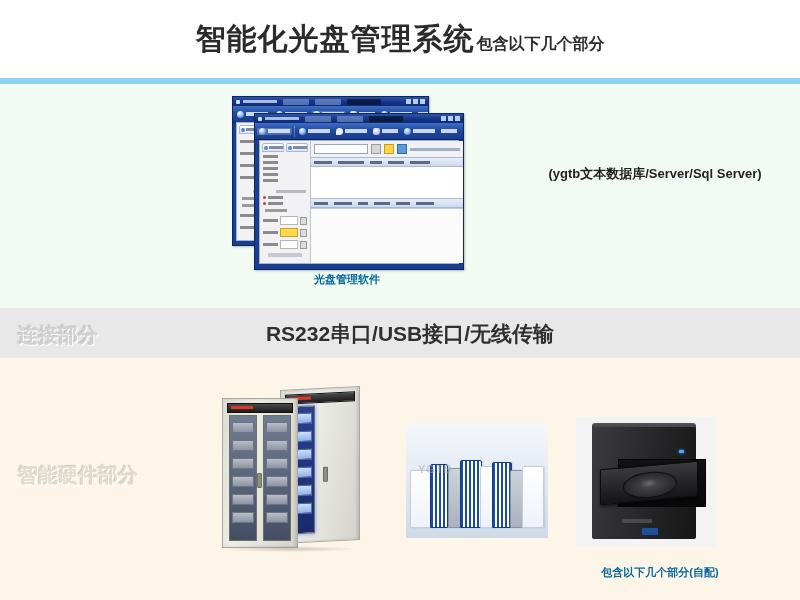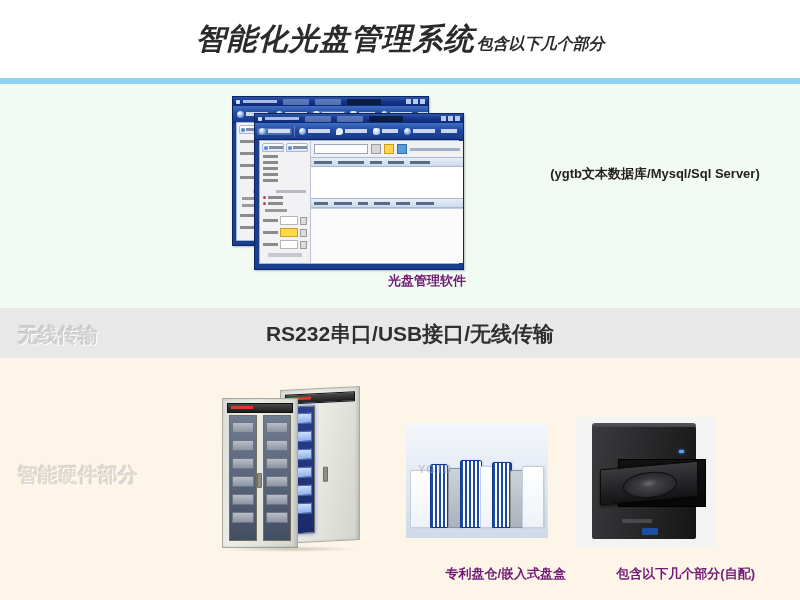--- a/index.html
+++ b/index.html
@@ -21,21 +21,20 @@
 
   
   .header {
     position: absolute;
     left: 0; top: 0;
     width: 800px; height: 78px;
     background: #ffffff;
     display: flex;
     align-items: center;
     justify-content: center;
-    font-style: italic;
   }
   .title-wrap {
     display: flex;
     align-items: baseline;
     white-space: nowrap;
   }
   .title-main {
     font-size: 30px;
     font-weight: bold;
     color: #2b2b2b;
@@ -272,25 +271,25 @@
     border-top: 1px solid #aab9d2;
     border-bottom: 1px solid #aab9d2;
   }
   .grid-head i { display: block; height: 3px; background: #5a6b86; }
   .grid-body { flex: 1; background: #ffffff; }
   .grid-lower { height: 54px; background: #fbfbfb; border-top: 1px solid #c3cede; }
 
   
   .caption {
     position: absolute;
-    font-size: 13px;
+    font-size: 11px;
     font-weight: bold;
-    color: #701a75;
+    color: #0369a1;
     white-space: nowrap;
-    text-align: right;
+    text-align: center;
   }
   .cap-software { left: 228px; top: 272px; width: 238px; }
   .cap-cabinet  { left: 200px; top: 565px; width: 176px; }
   .cap-tray     { left: 390px; top: 565px; width: 176px; }
   .cap-pc       { left: 565px; top: 565px; width: 190px; }
 
   
   .photo { position: absolute; overflow: hidden; }
 
   
@@ -654,25 +653,25 @@
           <div class="grid-lower"></div>
         </div>
       </div>
     </div>
 
   </div>
 
   <div class="caption cap-software">光盘管理软件</div>
 
   <div class="db-block">
-    <div class="db-sub">(ygtb文本数据库/Mysql/Sql Server)</div>
+    <div class="db-sub">(ygtb文本数据库/Server/Sql Server)</div>
   </div>
 
   <div class="band band-connection"></div>
-  <div class="band-label label-connection">无线传输</div>
+  <div class="band-label label-connection">连接部分</div>
   <div class="conn-text">RS232串口/USB接口/无线传输</div>
 
   <div class="band band-hardware"></div>
   <div class="band-label label-hardware">智能硬件部分</div>
 
   <div class="photo ph-cabinet">
     <div class="cab cab-b">
       <div class="cab-header">
           <i></i>
         </div>
@@ -716,21 +715,20 @@
     <div class="cart" style="left:4px;  width:22px; height:56px;"></div>
     <div class="cart blue" style="left:24px; width:16px; height:62px;"></div>
     <div class="cart gray" style="left:42px; width:12px; height:58px;"></div>
     <div class="cart blue" style="left:54px; width:20px; height:66px;"></div>
     <div class="cart" style="left:74px; width:14px; height:60px;"></div>
     <div class="cart blue" style="left:86px; width:18px; height:64px;"></div>
     <div class="cart gray" style="left:104px; width:12px; height:56px;"></div>
     <div class="cart" style="left:116px; width:20px; height:60px;"></div>
     <div class="tray-wm">YGTB</div>
   </div>
-  <div class="caption cap-tray">专利盘仓/嵌入式盘盒</div>
 
   <div class="photo ph-pc">
     <div class="pc-top"></div>
     <div class="pc-body">
       <div class="pc-bay"></div>
       <div class="pc-led"></div>
       <div class="pc-ports"></div>
       <div class="pc-badge"></div>
     </div>
     <div class="pc-tray">

